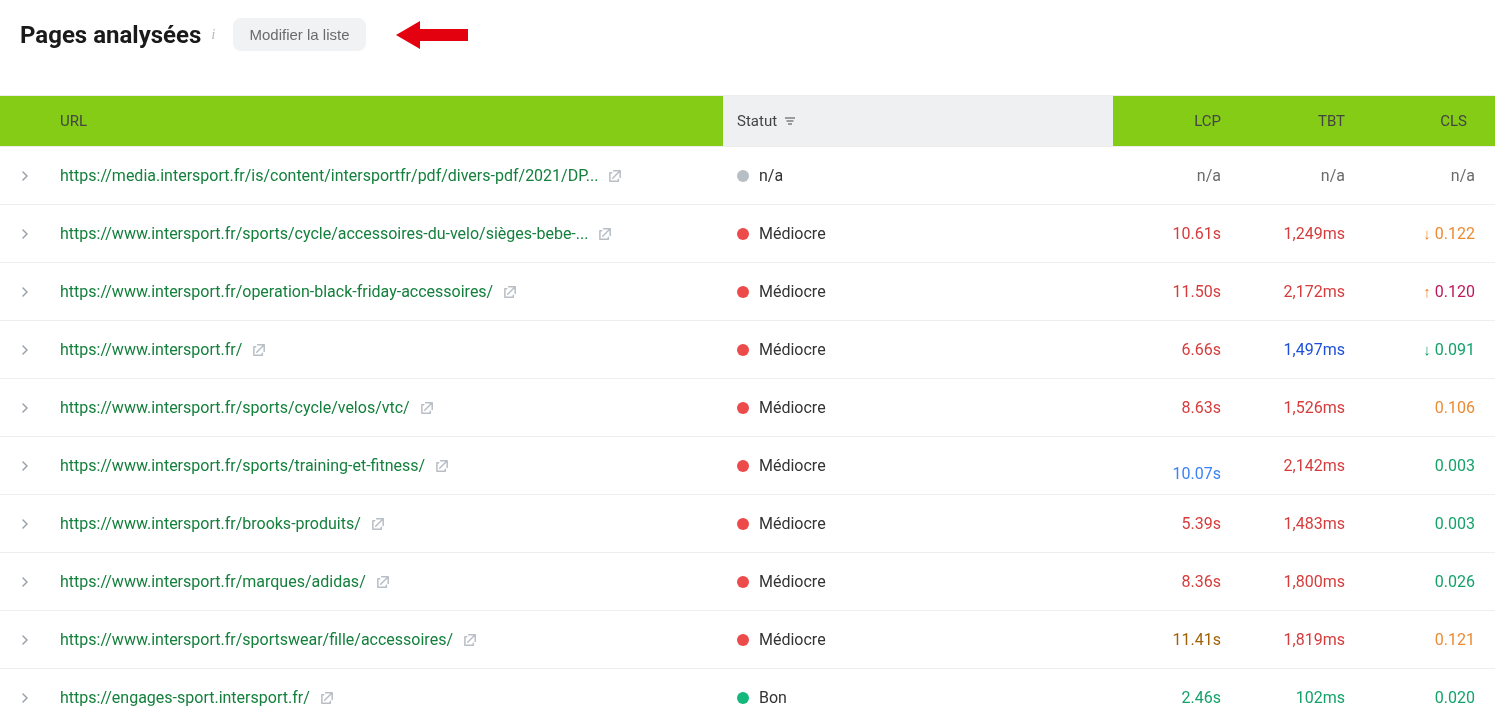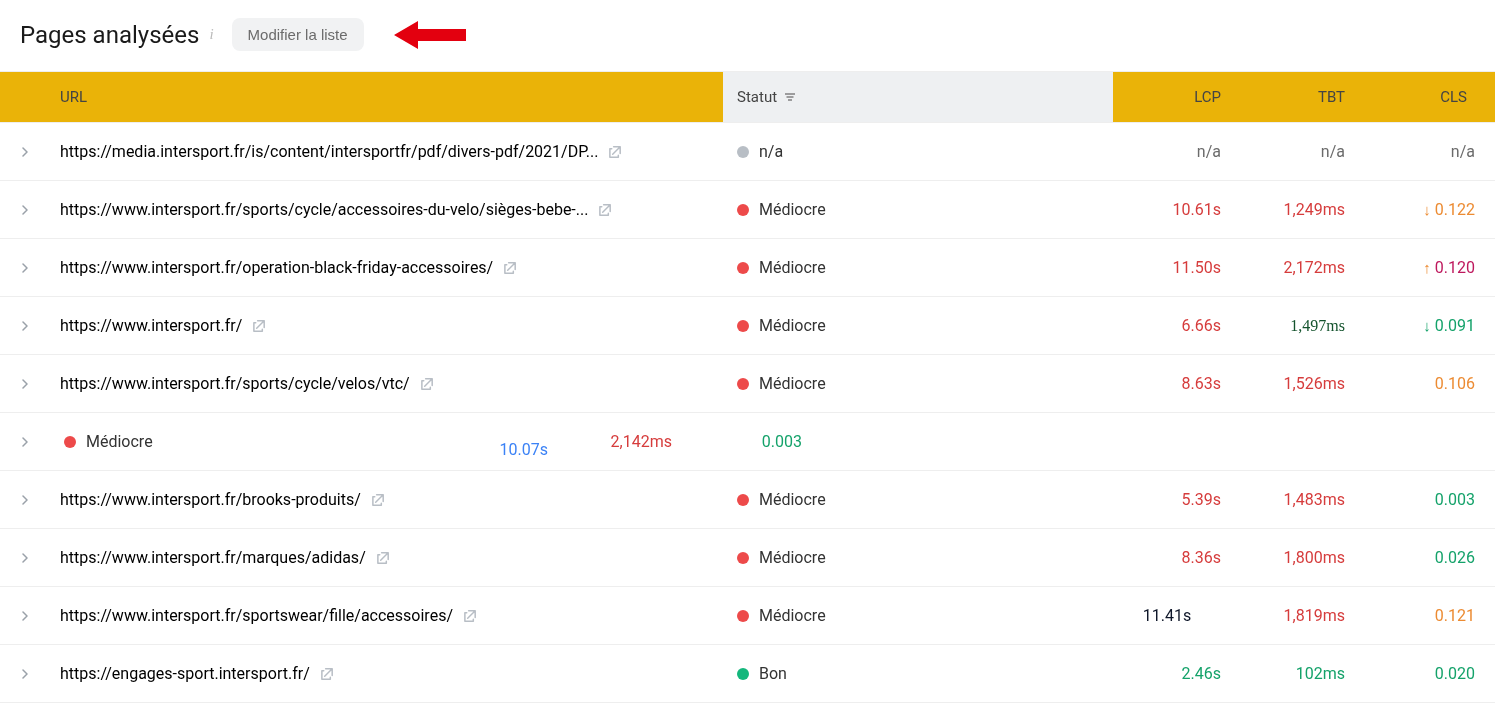--- a/index.html
+++ b/index.html
@@ -1,38 +1,38 @@
 <!DOCTYPE html>
 <html><head>
   <meta charset="utf-8">
   <style>
     * { box-sizing: border-box; margin: 0; padding: 0; }
     body { font-family: -apple-system, BlinkMacSystemFont, "Segoe UI", Roboto, Helvetica, Arial, sans-serif; color: #333; background: #fff; width: 1495px; }
     .header { display: flex; align-items: center; padding: 18px 20px 20px 20px; gap: 12px; }
-    .page-title { font-size: 24px; font-weight: 400; color: #1a1a1a; }
+    .page-title { font-size: 24px; font-weight: 700; color: #1a1a1a; }
     .info-icon { color: #bbb; font-size: 15px; font-style: italic; font-family: serif; margin-left: -2px; }
     .modify-btn { background: #f1f2f3; border: none; border-radius: 8px; padding: 8px 16px; font-size: 15px; color: #6b6b6b; cursor: pointer; margin-left: 6px; }
     .arrow-annotation { margin-left: 18px; display: flex; align-items: center; }
     .arrow-annotation svg { width: 72px; height: 32px; }
     .table-container { width: 100%; }
-    .thead { display: flex; background: #eab308; border-top: 1px solid #eee; border-bottom: 1px solid #eee; height: 52px; align-items: center; }
+    .thead { display: flex; background: #84cc16; border-top: 1px solid #eee; border-bottom: 1px solid #eee; height: 52px; align-items: center; margin-top: 24px; }
     .col-expand { width: 50px; flex: 0 0 50px; }
     .col-url { flex: 1 1 auto; padding-left: 10px; font-size: 15px; color: #444; }
     .col-status { width: 390px; flex: 0 0 390px; padding-left: 14px; display: flex; align-items: center; gap: 6px; font-size: 15px; color: #444; }
     .col-status.header-col { background: #eef0f2; height: 100%; }
     .col-lcp, .col-tbt { width: 124px; flex: 0 0 124px; text-align: right; padding-right: 16px; font-size: 15px; color: #444; }
     .col-cls { width: 134px; flex: 0 0 134px; text-align: right; padding-right: 28px; font-size: 15px; color: #444; }
     .thead .col-url, .thead .col-status, .thead .col-lcp, .thead .col-tbt, .thead .col-cls { font-weight: 400; color: #444; }
     .sort-icon { color: #888; }
     .sort-icon svg { width: 14px; height: 14px; display: block; }
     .row { display: flex; align-items: center; height: 58px; border-bottom: 1px solid #eee; }
     .expand-cell { width: 50px; flex: 0 0 50px; display: flex; align-items: center; justify-content: center; }
     .expand-cell svg { width: 10px; height: 10px; }
     .url-cell { flex: 1 1 auto; padding-left: 10px; display: flex; align-items: center; gap: 10px; overflow: hidden; }
-    .url-link { color: #000000; font-size: 16px; text-decoration: none; white-space: nowrap; overflow: hidden; text-overflow: ellipsis; max-width: 620px; }
+    .url-link { color: #15803d; font-size: 16px; text-decoration: none; white-space: nowrap; overflow: hidden; text-overflow: ellipsis; max-width: 620px; }
     .ext-icon { color: #b8bec5; flex: 0 0 auto; }
     .ext-icon svg { width: 15px; height: 15px; display: block; }
     .status-cell { width: 390px; flex: 0 0 390px; padding-left: 14px; display: flex; align-items: center; gap: 10px; font-size: 16px; color: #333; }
     .status-dot { width: 12px; height: 12px; border-radius: 50%; display: inline-block; }
     .metric-cell { font-size: 16px; text-align: right; }
     .lcp-cell { width: 124px; flex: 0 0 124px; padding-right: 16px; }
     .tbt-cell { width: 124px; flex: 0 0 124px; padding-right: 16px; }
     .cls-cell { width: 134px; flex: 0 0 134px; padding-right: 20px; display: flex; align-items: center; justify-content: flex-end; gap: 4px; }
     .trend-icon { font-size: 15px; }
   </style>
@@ -155,21 +155,21 @@
             <svg viewBox="0 0 16 16">
               <path d="M6 3h7v7M13 3l-8 8M4 5H2v9h9v-2" fill="none" stroke="currentColor" stroke-width="1.6" stroke-linecap="round" stroke-linejoin="round"></path>
             </svg>
           </span>
         </div>
         <div class="status-cell">
           <span class="status-dot" style="background: rgb(237, 74, 74);"></span>
           <span>Médiocre</span>
         </div>
         <div class="metric-cell lcp-cell" style="color: rgb(214, 60, 60);">6.66s</div>
-        <div class="metric-cell tbt-cell" style="color: #14532d; font-family: Liberation Serif, serif;">1,497ms</div>
+        <div class="metric-cell tbt-cell" style="color: #1d4ed8;">1,497ms</div>
         <div class="metric-cell cls-cell">
           <span class="trend-icon" style="color: rgb(20, 162, 106);">↓</span>
           <span style="color: rgb(20, 162, 106);">0.091</span>
         </div>
       </div>
       <div class="row">
         <div class="expand-cell">
           <svg viewBox="0 0 10 10">
             <path d="M3 1l4 4-4 4" fill="none" stroke="#9aa1a9" stroke-width="1.5" stroke-linecap="round" stroke-linejoin="round"></path>
           </svg>
@@ -191,20 +191,28 @@
         <div class="metric-cell cls-cell">
           <span style="color: rgb(236, 139, 50);">0.106</span>
         </div>
       </div>
       <div class="row">
         <div class="expand-cell">
           <svg viewBox="0 0 10 10">
             <path d="M3 1l4 4-4 4" fill="none" stroke="#9aa1a9" stroke-width="1.5" stroke-linecap="round" stroke-linejoin="round"></path>
           </svg>
         </div>
+        <div class="url-cell">
+          <a class="url-link" href="#">https://www.intersport.fr/sports/training-et-fitness/</a>
+          <span class="ext-icon">
+            <svg viewBox="0 0 16 16">
+              <path d="M6 3h7v7M13 3l-8 8M4 5H2v9h9v-2" fill="none" stroke="currentColor" stroke-width="1.6" stroke-linecap="round" stroke-linejoin="round"></path>
+            </svg>
+          </span>
+        </div>
         <div class="status-cell">
           <span class="status-dot" style="background: rgb(237, 74, 74);"></span>
           <span>Médiocre</span>
         </div>
         <div class="metric-cell lcp-cell" style="color: #3b82f6; margin-top: 16px;">10.07s</div>
         <div class="metric-cell tbt-cell" style="color: rgb(214, 60, 60);">2,142ms</div>
         <div class="metric-cell cls-cell">
           <span style="color: rgb(20, 162, 106);">0.003</span>
         </div>
       </div>
@@ -267,21 +275,21 @@
           <span class="ext-icon">
             <svg viewBox="0 0 16 16">
               <path d="M6 3h7v7M13 3l-8 8M4 5H2v9h9v-2" fill="none" stroke="currentColor" stroke-width="1.6" stroke-linecap="round" stroke-linejoin="round"></path>
             </svg>
           </span>
         </div>
         <div class="status-cell">
           <span class="status-dot" style="background: rgb(237, 74, 74);"></span>
           <span>Médiocre</span>
         </div>
-        <div class="metric-cell lcp-cell" style="color: #0f172a; text-align: center;">11.41s</div>
+        <div class="metric-cell lcp-cell" style="color: #a16207;">11.41s</div>
         <div class="metric-cell tbt-cell" style="color: rgb(214, 60, 60);">1,819ms</div>
         <div class="metric-cell cls-cell">
           <span style="color: rgb(236, 139, 50);">0.121</span>
         </div>
       </div>
       <div class="row">
         <div class="expand-cell">
           <svg viewBox="0 0 10 10">
             <path d="M3 1l4 4-4 4" fill="none" stroke="#9aa1a9" stroke-width="1.5" stroke-linecap="round" stroke-linejoin="round"></path>
           </svg>

